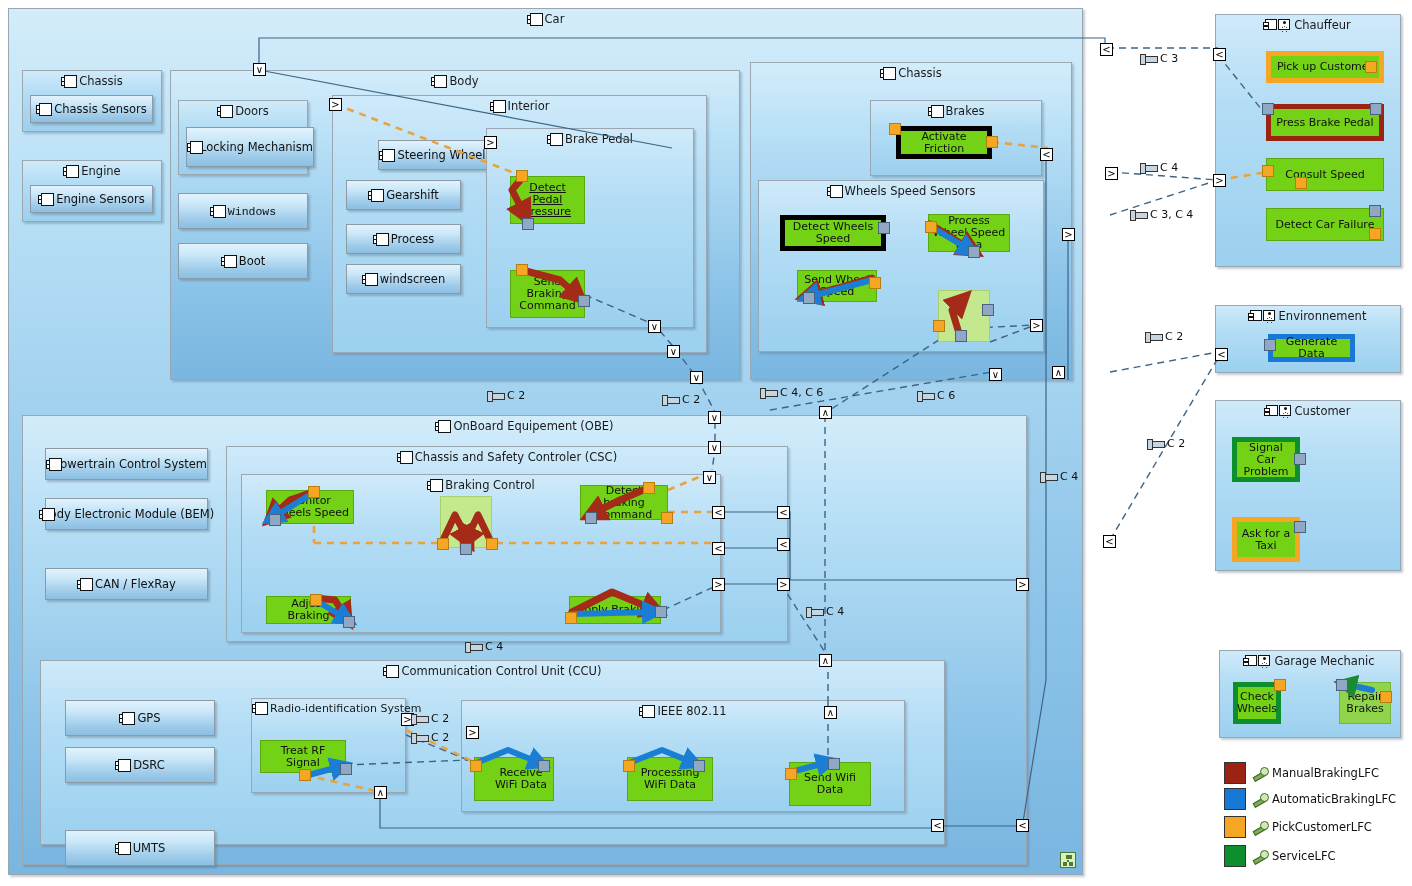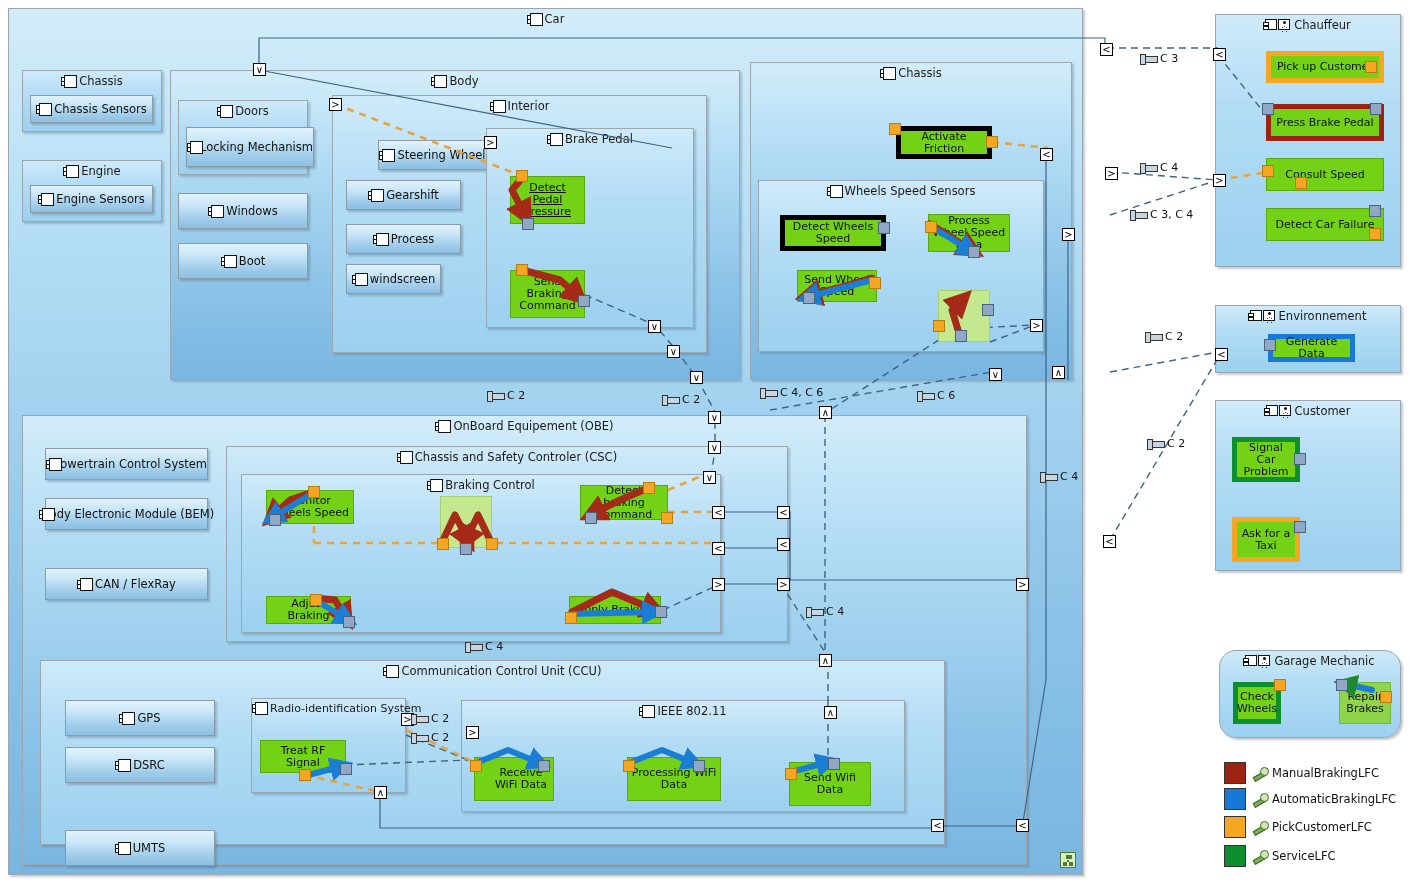--- a/index.html
+++ b/index.html
@@ -203,21 +203,21 @@
   <div class="blk flat" style="left:178px; top:100px; width:130px; height:75px;">
     <div class="hdr">
       <span class="bicon"></span><span>Doors</span>
     </div>
   </div>
   <div class="leaf" style="left:186px; top:127px; width:128px; height:40px;">
     <span class="bicon"></span>
       <span>Locking Mechanism</span>
   </div>
 
-  <div class="leaf" style="left:178px; top:193px; width:130px; height:36px;">
+  <div class="leaf" style="left:178px; top:193px; width:130px; height:36px;font-family:Liberation Mono, monospace;">
     <span class="bicon"></span>
       <span>Windows</span>
   </div>
   <div class="leaf" style="left:178px; top:243px; width:130px; height:36px;">
     <span class="bicon"></span>
       <span>Boot</span>
   </div>
 
   <div class="blk flat" style="left:332px; top:95px; width:375px; height:258px;">
     <div class="hdr">
@@ -229,21 +229,21 @@
       <span>Steering Wheels</span>
   </div>
   <div class="leaf" style="left:346px; top:180px; width:115px; height:30px;">
     <span class="bicon"></span>
       <span>Gearshift</span>
   </div>
   <div class="leaf" style="left:346px; top:224px; width:115px; height:30px;">
     <span class="bicon"></span>
       <span>Process</span>
   </div>
-  <div class="leaf" style="left:346px; top:264px; width:95px; height:30px;">
+  <div class="leaf" style="left:346px; top:264px; width:115px; height:30px;">
     <span class="bicon"></span>
       <span>windscreen</span>
   </div>
 
   <div class="blk flat" style="left:486px; top:128px; width:208px; height:200px;">
     <div class="hdr">
       <span class="bicon"></span><span>Brake Pedal</span>
     </div>
   </div>
   <div class="fn" style="left:510px; top:176px; width:75px; height:48px;text-decoration:underline;">
@@ -257,20 +257,25 @@
   </div>
   <div class="port out" style="left:516px; top:264px;"></div>
   <div class="port in" style="left:578px; top:295px;"></div>
 
   <div class="blk" style="left:750px; top:62px; width:322px; height:318px;">
     <div class="hdr">
       <span class="bicon"></span><span>Chassis</span>
     </div>
   </div>
 
+  <div class="blk flat" style="left:870px; top:100px; width:172px; height:76px;">
+    <div class="hdr">
+      <span class="bicon"></span><span>Brakes</span>
+    </div>
+  </div>
   <div class="fn brd-black" style="left:896px; top:126px; width:96px; height:33px;">
     <span class="lbl">Activate Friction</span>
   </div>
   <div class="port out" style="left:889px; top:123px;"></div>
   <div class="port out" style="left:986px; top:136px;"></div>
 
   <div class="blk flat" style="left:758px; top:180px; width:286px; height:172px;">
     <div class="hdr">
       <span class="bicon"></span><span>Wheels Speed Sensors</span>
     </div>
@@ -396,21 +401,21 @@
     <div class="hdr">
       <span class="bicon"></span><span>IEEE 802.11</span>
     </div>
   </div>
   <div class="fn" style="left:474px; top:757px; width:80px; height:44px;padding-left:14px;">
     <span class="lbl">Receive WiFi Data</span>
   </div>
   <div class="port out" style="left:470px; top:760px;"></div>
   <div class="port in" style="left:538px; top:760px;"></div>
 
-  <div class="fn" style="left:627px; top:757px; width:94px; height:44px;">
+  <div class="fn" style="left:627px; top:757px; width:86px; height:44px;">
     <span class="lbl">Processing WiFi Data</span>
   </div>
   <div class="port out" style="left:623px; top:760px;"></div>
   <div class="port in" style="left:693px; top:760px;"></div>
 
   <div class="fn" style="left:789px; top:762px; width:82px; height:44px;">
     <span class="lbl">Send Wifi Data</span>
   </div>
   <div class="port out" style="left:785px; top:768px;"></div>
   <div class="port in" style="left:828px; top:758px;"></div>
@@ -461,21 +466,21 @@
   <div class="fn brd-green" style="left:1232px; top:437px; width:68px; height:45px;">
     <span class="lbl">Signal Car Problem</span>
   </div>
   <div class="port in" style="left:1294px; top:453px;"></div>
 
   <div class="fn brd-orange" style="left:1232px; top:517px; width:68px; height:45px;">
     <span class="lbl">Ask for a Taxi</span>
   </div>
   <div class="port in" style="left:1294px; top:521px;"></div>
 
-  <div class="blk flat" style="left:1219px; top:650px; width:182px; height:88px;border-radius:17px;">
+  <div class="blk flat" style="left:1219px; top:650px; width:182px; height:88px;">
     <div class="hdr">
       <span class="aicon"><span class="pg"></span><span class="st"></span></span><span>Garage Mechanic</span>
     </div>
   </div>
   <div class="fn brd-green" style="left:1233px; top:682px; width:48px; height:42px;">
     <span class="lbl">Check Wheels</span>
   </div>
   <div class="port out" style="left:1274px; top:679px;"></div>
 
   <div class="fn" style="left:1339px; top:682px; width:52px; height:42px; background:#8fd44a; border-color:#76b63a;">

